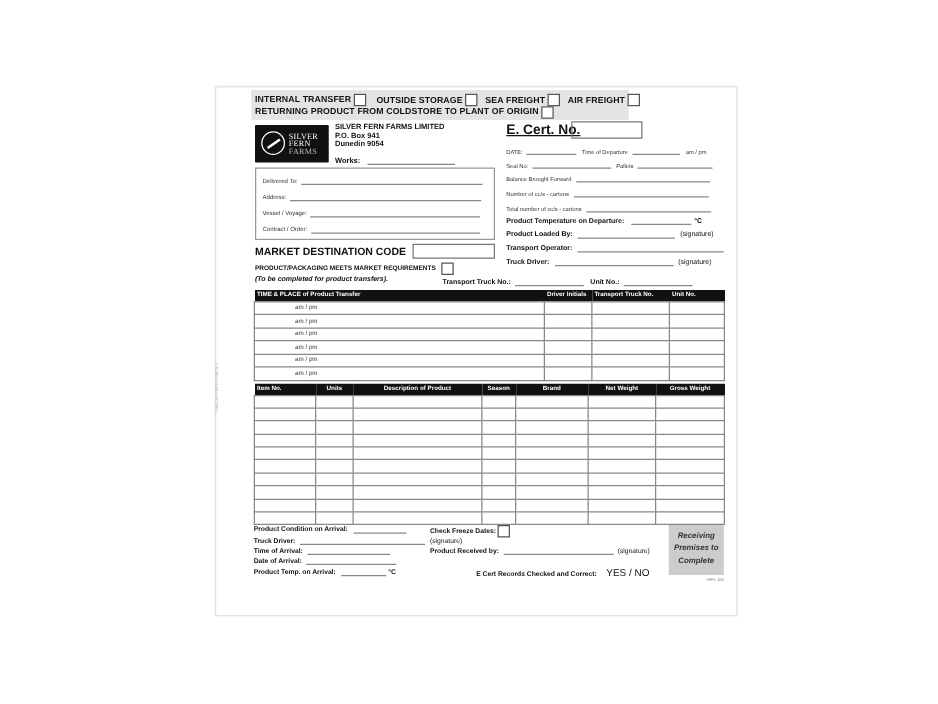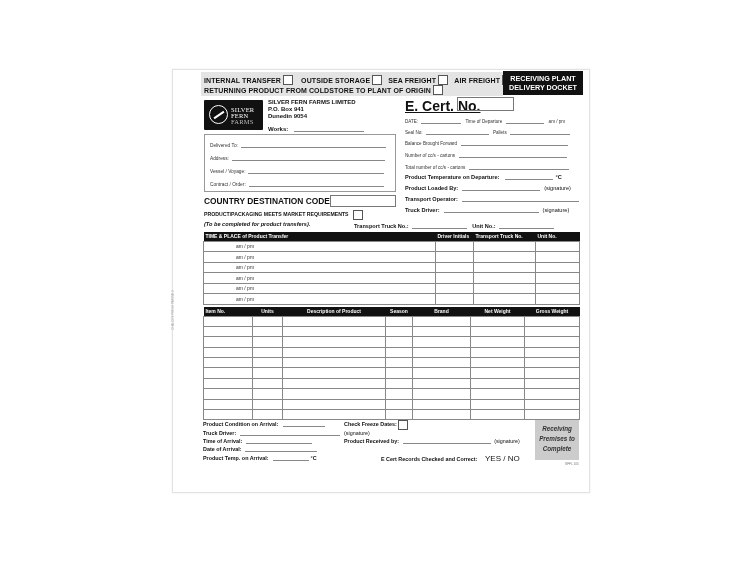--- a/index.html
+++ b/index.html
@@ -14,21 +14,21 @@
 .docket{left:330px;top:1px;width:80px;height:24px;background:#111;color:#fff;font-size:7.2px;font-weight:bold;text-align:center;line-height:9px;padding-top:3px}
 .logo{left:31px;top:30px;width:59px;height:30px;background:#111;border-radius:1px}
 .logo .ring{position:absolute;left:5px;top:5px;width:19px;height:19px;border:1.5px solid #fff;border-radius:50%}
 .logo .leaf{position:absolute;left:9px;top:14px;width:12px;height:2px;background:#fff;transform:rotate(-35deg)}
 .logo .lt{position:absolute;left:27px;font-family:"Liberation Serif",serif;color:#fff;font-size:6.5px;line-height:6.5px;letter-spacing:.2px}
 .co{left:95px;top:29px;font-size:6px;font-weight:bold;line-height:7px}
 .works{left:95px;top:56px;font-size:6px;font-weight:bold}
 .uline{display:inline-block;border-bottom:1px solid #888;height:6px;vertical-align:bottom}
 .delbox{left:31px;top:64px;width:192px;height:58px;border:1px solid #999}
 .delrow{position:absolute;left:5px;font-size:4.8px;color:#333;white-space:nowrap}
-.cert{left:232px;top:28px;font-size:14px;font-weight:bold;text-decoration:underline}
+.cert{left:232px;top:28px;font-size:11px;font-weight:bold;text-decoration:underline}
 .certbox{left:284px;top:27px;width:57px;height:14px;border:1px solid #777}
 .rfield{position:absolute;font-size:4.6px;color:#333;white-space:nowrap}
 .rbold{position:absolute;font-size:5.6px;font-weight:bold;white-space:nowrap}
 .cdc{left:31px;top:126px;font-size:8.4px;font-weight:bold}
 .cdcbox{left:157px;top:125px;width:66px;height:12px;border:1px solid #777}
 .ppm{left:31px;top:140px;font-size:5.2px;font-weight:bold}
 .tbc{left:31px;top:151px;font-size:5.6px;font-weight:bold;font-style:italic}
 .ttn{left:181px;top:153px;font-size:5.6px;font-weight:bold}
 table{border-collapse:collapse;position:absolute;table-layout:fixed}
 th{background:#111;color:#fff;font-size:5px;font-weight:bold;text-align:left;padding:0 2px;height:9px;white-space:nowrap}
@@ -55,24 +55,20 @@
     <span class="chk"></span>
     <span style="margin-left:4px">SEA FREIGHT</span>
     <span class="chk"></span>
     <span style="margin-left:4px">AIR FREIGHT</span>
     <span class="chk"></span>
   </div>
   <div class="topline" style="left:31px;top:15px">
     <span>RETURNING PRODUCT FROM COLDSTORE TO PLANT OF ORIGIN</span>
     <span class="chk"></span>
   </div>
-  <div class="abs docket">
-    <div>RECEIVING PLANT</div>
-    <div>DELIVERY DOCKET</div>
-  </div>
 
   <div class="abs logo">
     <div class="ring"></div>
     <div class="leaf"></div>
     <div class="lt" style="top:7px">SILVER</div>
     <div class="lt" style="top:13px">FERN</div>
     <div class="lt" style="top:19px;color:#bbb">FARMS</div>
   </div>
   <div class="abs co">
     <div>SILVER FERN FARMS LIMITED</div>
@@ -118,21 +114,21 @@
   <div class="rbold" style="left:232px;top:115px">
     <span>Product Loaded By:</span><span class="uline" style="width:78px;margin-left:4px"></span><span style="margin-left:4px;font-weight:normal">(signature)</span>
   </div>
   <div class="rbold" style="left:232px;top:126px">
     <span>Transport Operator:</span><span class="uline" style="width:117px;margin-left:4px"></span>
   </div>
   <div class="rbold" style="left:232px;top:137px">
     <span>Truck Driver:</span><span class="uline" style="width:95px;margin-left:4px"></span><span style="margin-left:4px;font-weight:normal">(signature)</span>
   </div>
 
-  <div class="abs cdc">COUNTRY DESTINATION CODE</div>
+  <div class="abs cdc">MARKET DESTINATION CODE</div>
   <div class="abs cdcbox"></div>
   <div class="abs ppm">
     <span>PRODUCT/PACKAGING MEETS MARKET REQUIREMENTS</span>
     <span class="chk" style="margin-left:3px"></span>
   </div>
   <div class="abs tbc">(To be completed for product transfers).</div>
   <div class="abs ttn">
     <span>Transport Truck No.:</span><span class="uline" style="width:55px;margin-left:3px"></span>
     <span style="margin-left:4px">Unit No.:</span><span class="uline" style="width:55px;margin-left:3px"></span>
   </div>

